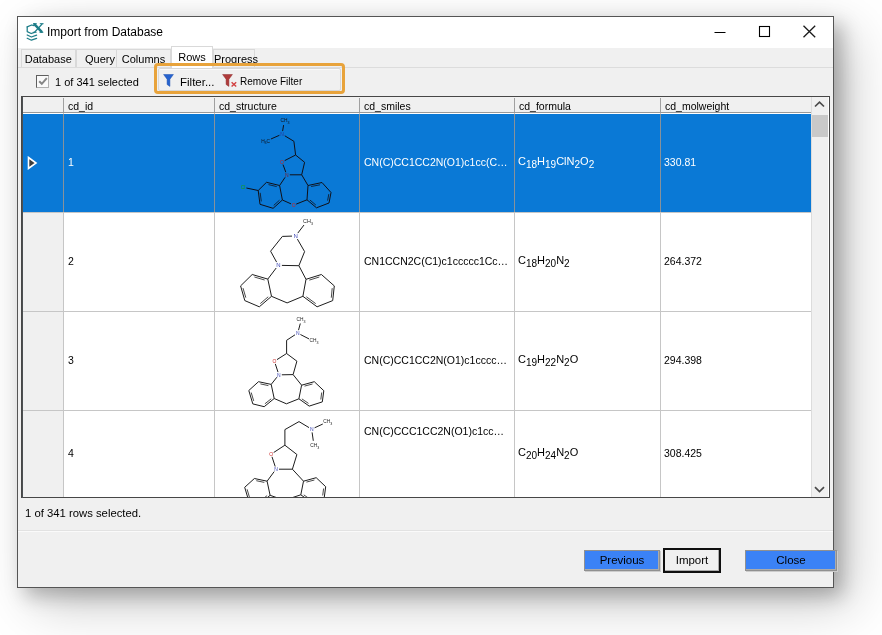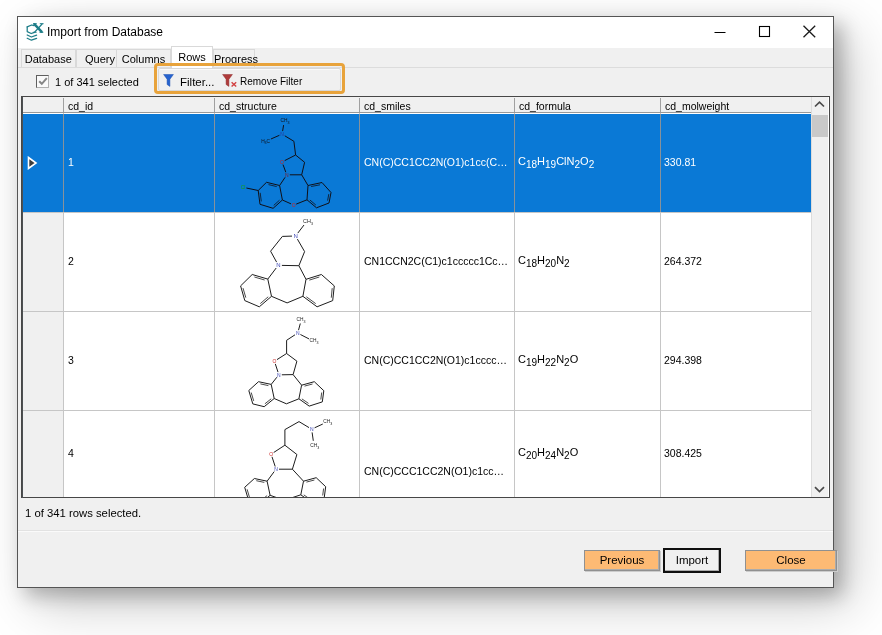--- a/index.html
+++ b/index.html
@@ -32,21 +32,21 @@
 .selcell { position:absolute; background:#f0f0f0; left:22px; width:41px; }
 .cellt { position:absolute; font-size:10.5px; }
 .white { color:#ffffff; }
 .black { color:#000000; }
 sub { font-size:10px; vertical-align:baseline; position:relative; top:2.5px; letter-spacing:0; }
 #sbar { left:811px; top:97px; width:17px; height:400px; background:#f0f0f0; border-left:1px solid #dcdcdc;}
 #sthumb { left:812px; top:115px; width:16px; height:22px; background:#c9c9c9; }
 #statusline { left:18px; top:498px; width:815px; height:32px; background:#f0f0f0; }
 #statustext { left:25px; top:507px; font-size:11.3px; color:#000; }
 #sepline { left:18px; top:530px; width:815px; height:1px; background:#e2e2e2; box-shadow:0 1px 0 #fafafa; }
-.btn { position:absolute; top:550px; height:21px; background:#fdba74; border:1px solid #909090;
+.btn { position:absolute; top:550px; height:21px; background:#3b82f6; border:1px solid #909090;
   box-shadow: inset -1px -1px 0 #ababab, 1px 1px 0 #cccccc; font-size:11.5px; color:#000; text-align:center; line-height:19px; }
 #btnimport { position:absolute; left:663px; top:548px; width:58px; height:25px; background:#f0f0f0; border:2px solid #0f0f0f;
   box-shadow: inset -1px -1px 0 #ababab; font-size:11.5px; color:#000; text-align:center; line-height:20px; }
 .molcell { position:absolute; left:214px; width:145px; overflow:hidden; }
 </style></head>
 <body>
 <div class="abs" id="win"></div>
 <div class="abs" id="titlebar"></div>
 <svg class="abs" style="left:24px;top:22px" width="21" height="20" viewBox="0 0 21 20">
 <g fill="none" stroke="#1e7d88" stroke-width="1.25" stroke-linejoin="round" stroke-linecap="round">
@@ -134,21 +134,21 @@
 <div class="cellt white" style="left:664px;top:156px;">330.81</div>
 <div class="cellt black" style="left:68px;top:255px;">2</div>
 <div class="cellt black" style="left:364px;top:255px;">CN1CCN2C(C1)c1ccccc1Cc…</div>
 <div class="cellt black" style="left:518px;top:254px;font-size:11px;">C<sub>18</sub>H<sub>20</sub>N<sub>2</sub></div>
 <div class="cellt black" style="left:664px;top:255px;">264.372</div>
 <div class="cellt black" style="left:68px;top:354px;">3</div>
 <div class="cellt black" style="left:364px;top:354px;">CN(C)CC1CC2N(O1)c1cccc…</div>
 <div class="cellt black" style="left:518px;top:353px;font-size:11px;">C<sub>19</sub>H<sub>22</sub>N<sub>2</sub>O</div>
 <div class="cellt black" style="left:664px;top:354px;">294.398</div>
 <div class="cellt black" style="left:68px;top:447px;">4</div>
-<div class="cellt black" style="left:364px;top:465px;">CN(C)CCC1CC2N(O1)c1cc…</div>
+<div class="cellt black" style="left:364px;top:425px;">CN(C)CCC1CC2N(O1)c1cc…</div>
 <div class="cellt black" style="left:518px;top:446px;font-size:11px;">C<sub>20</sub>H<sub>24</sub>N<sub>2</sub>O</div>
 <div class="cellt black" style="left:664px;top:447px;">308.425</div>
 <div class="molcell" style="top:113px;height:99px;"><svg width="145" height="99" viewBox="0 0 145 99">
       <line x1="79.9" y1="28.3" x2="70.8" y2="22.8" stroke="#101018" stroke-width="1.0"></line>
       <line x1="69.6" y1="12.1" x2="68.6" y2="18.1" stroke="#101018" stroke-width="1.0"></line>
       <line x1="56.9" y1="26.0" x2="65.4" y2="22.3" stroke="#101018" stroke-width="1.0"></line>
       <line x1="79.9" y1="28.3" x2="81.6" y2="42.0" stroke="#101018" stroke-width="1.0"></line>
       <line x1="81.6" y1="42.0" x2="70.7" y2="47.6" stroke="#101018" stroke-width="1.0"></line>
       <line x1="71.8" y1="59.2" x2="69.0" y2="51.6" stroke="#101018" stroke-width="1.0"></line>
       <line x1="87.7" y1="61.8" x2="75.8" y2="61.8" stroke="#101018" stroke-width="1.0"></line>

